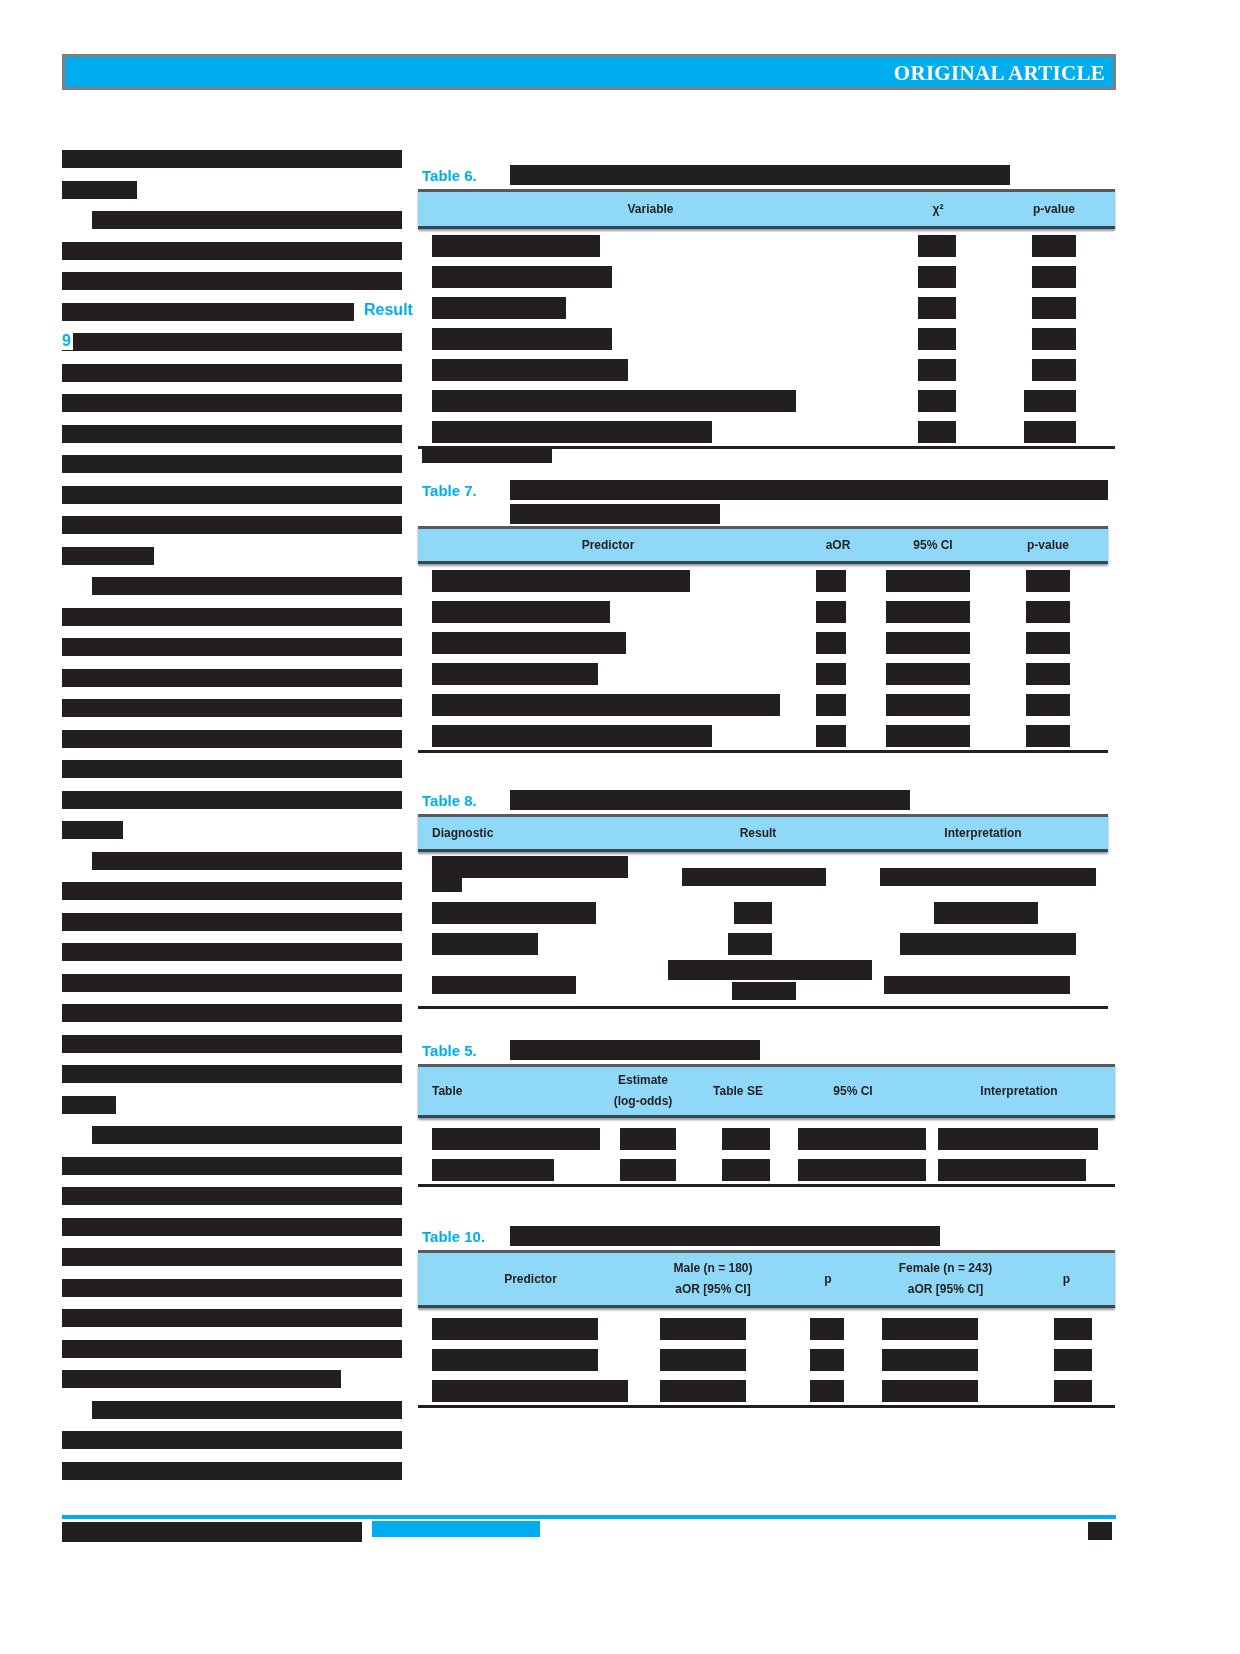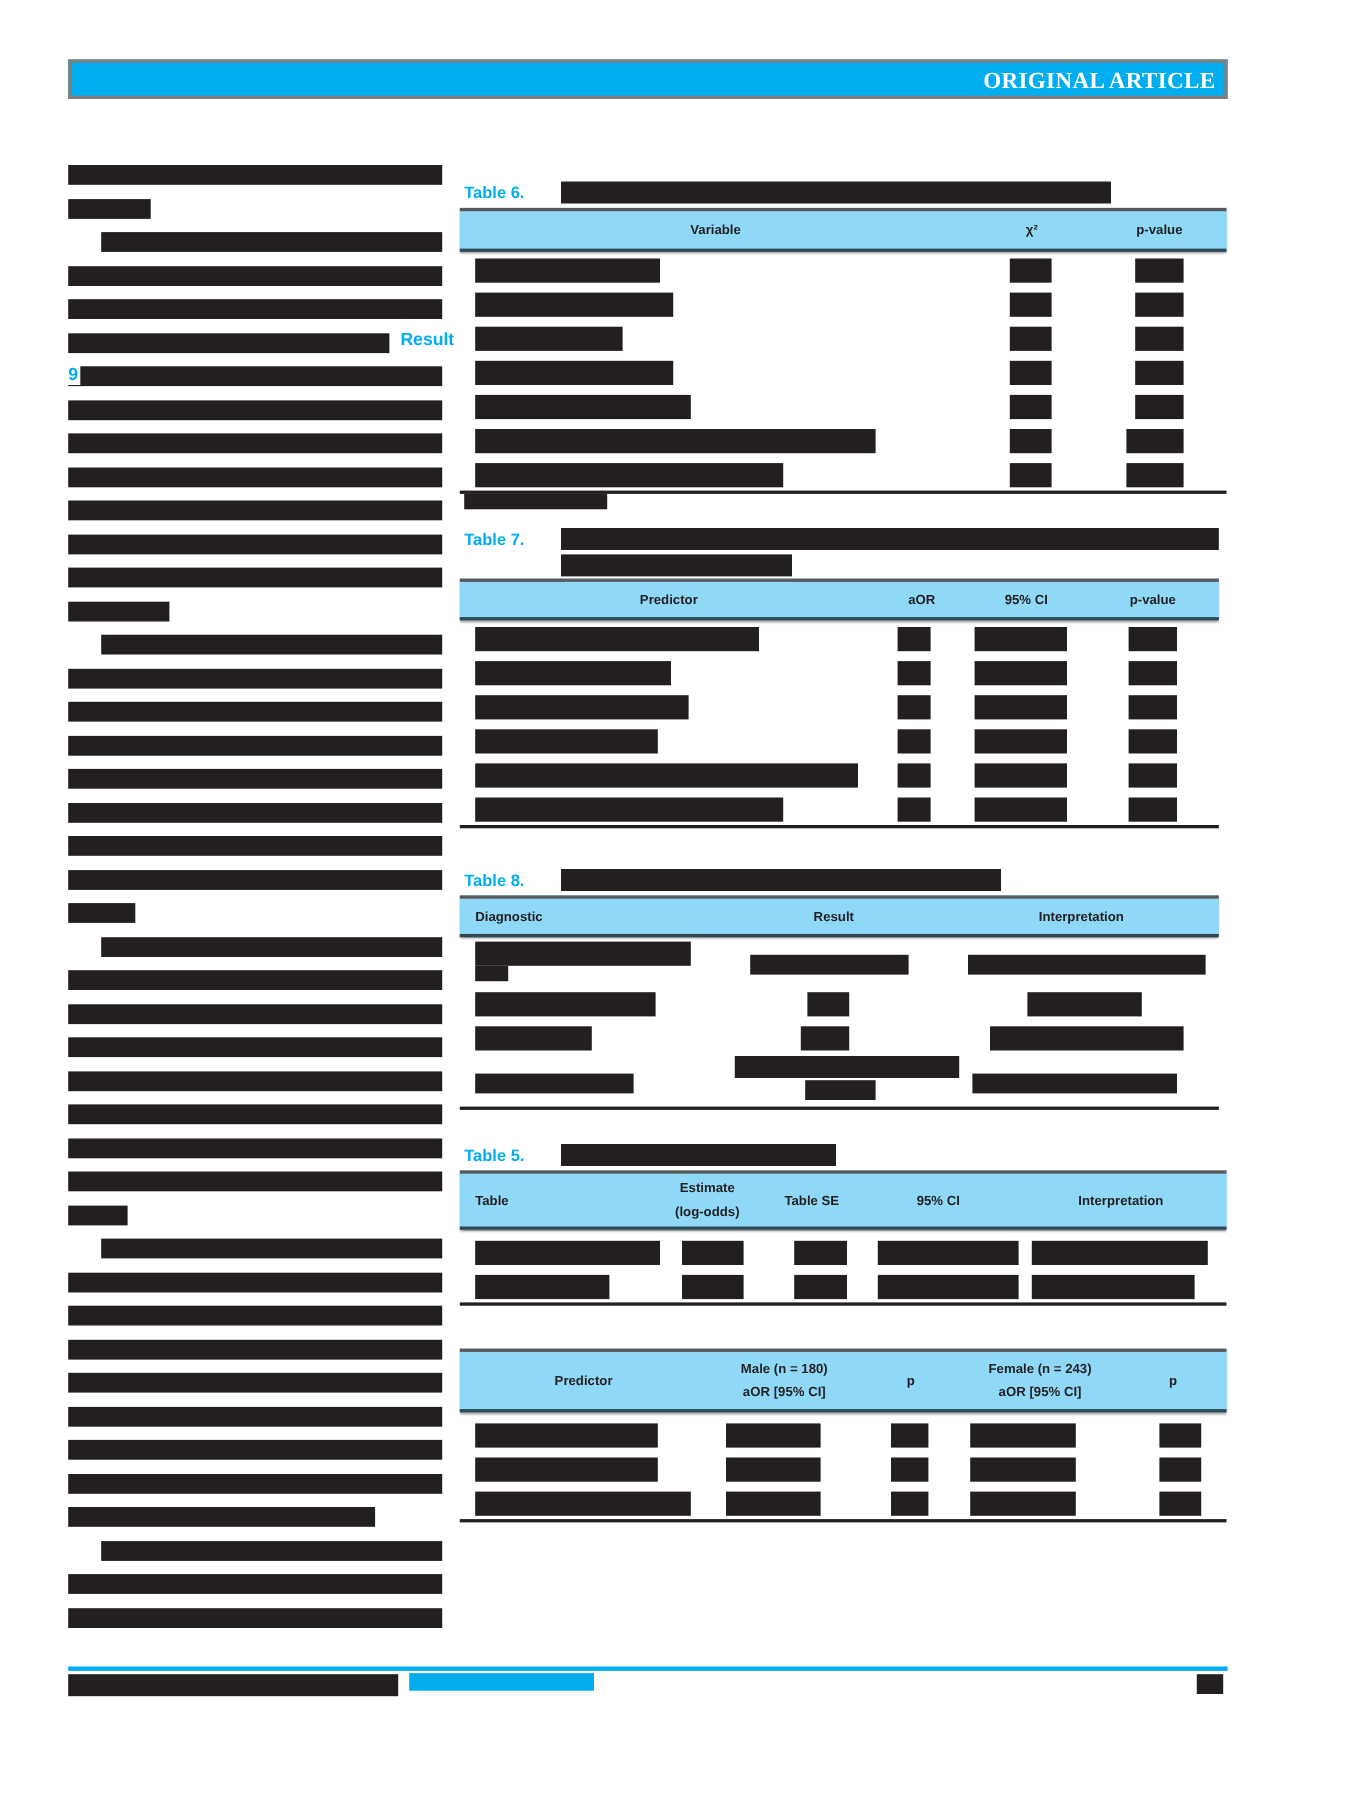--- a/index.html
+++ b/index.html
@@ -403,20 +403,24 @@
         </div>
         <div class="cell" style="width:170px">
           <span class="blk" style="left:0;width:148px"></span>
         </div>
       </div>
   </div>
   <div class="bottom-rule"></div>
 </div>
 
 <div class="tbl" style="top:1226px;">
+  <div class="caption">
+    <span class="tlabel">Table 10.</span>
+    <span class="tbar" style="width:430px"></span>
+  </div>
   <div class="thead" style="height:52px;">
     <div class="c" style="width:225px">Predictor</div>
     <div class="c" style="width:140px">
       <div>Male (n = 180)</div>
       <div>aOR [95% CI]</div>
     </div>
     <div class="c" style="width:90px">p</div>
     <div class="c" style="width:145px">
       <div>Female (n = 243)</div>
       <div>aOR [95% CI]</div>

